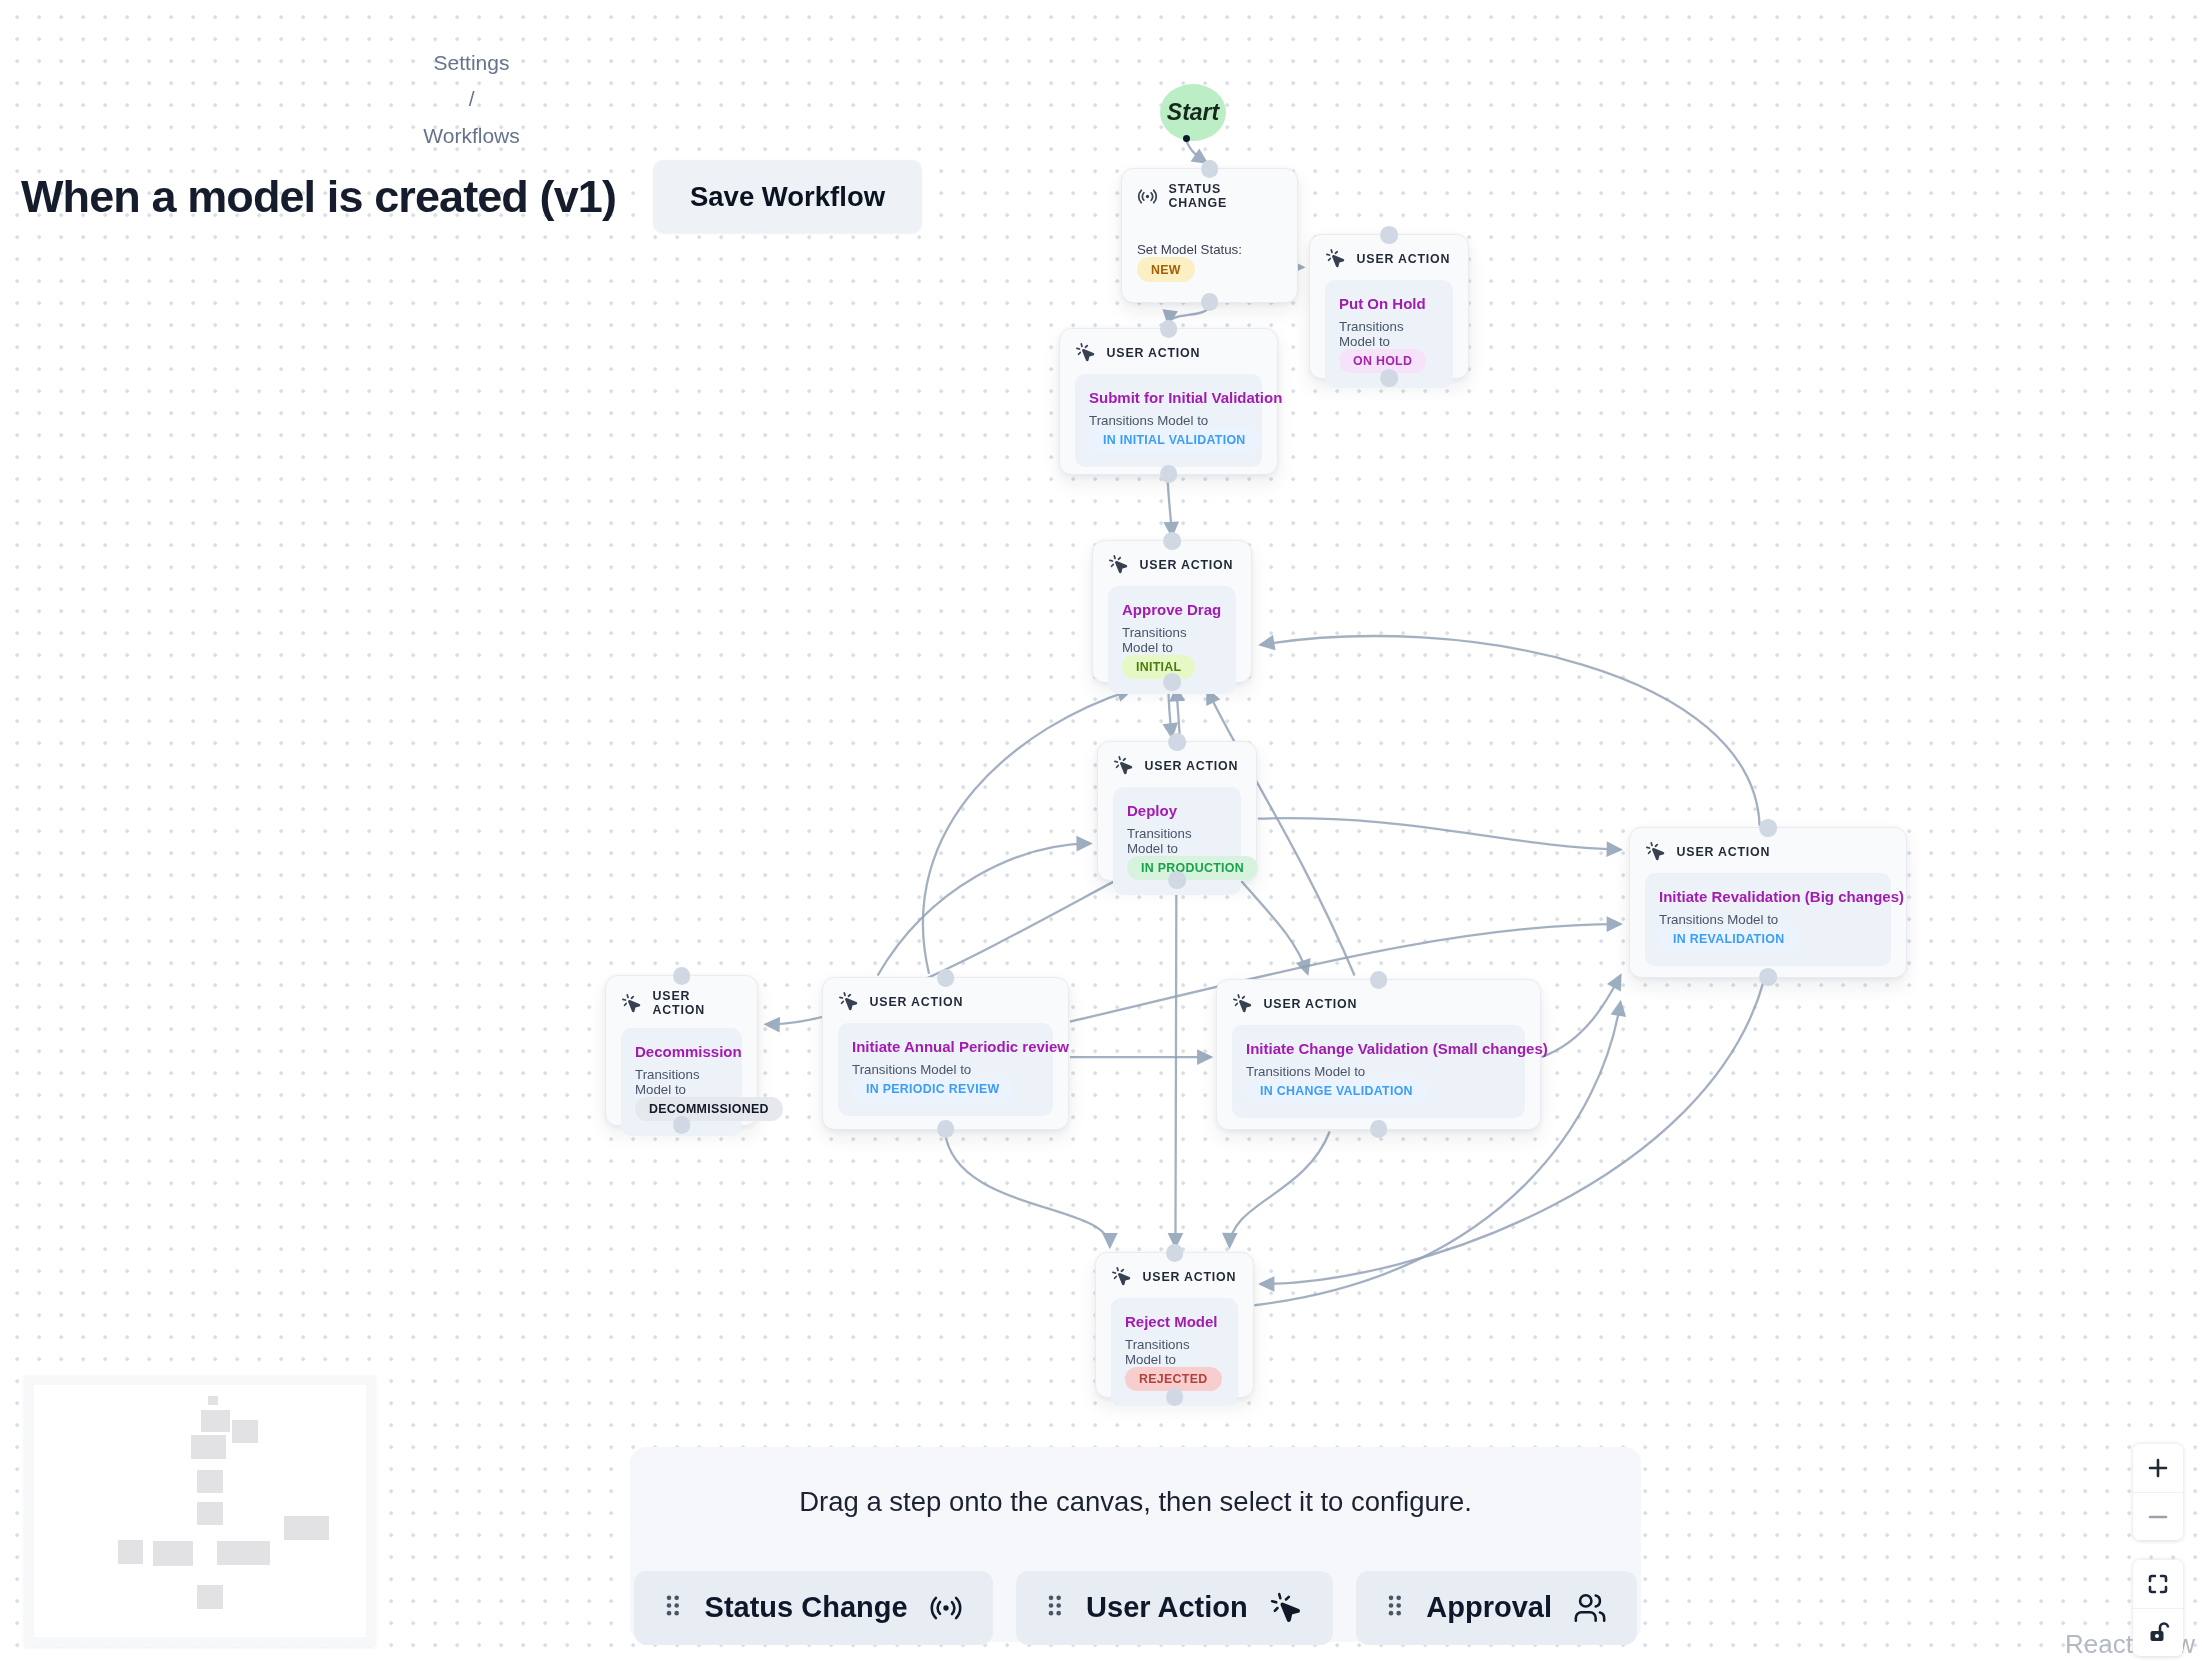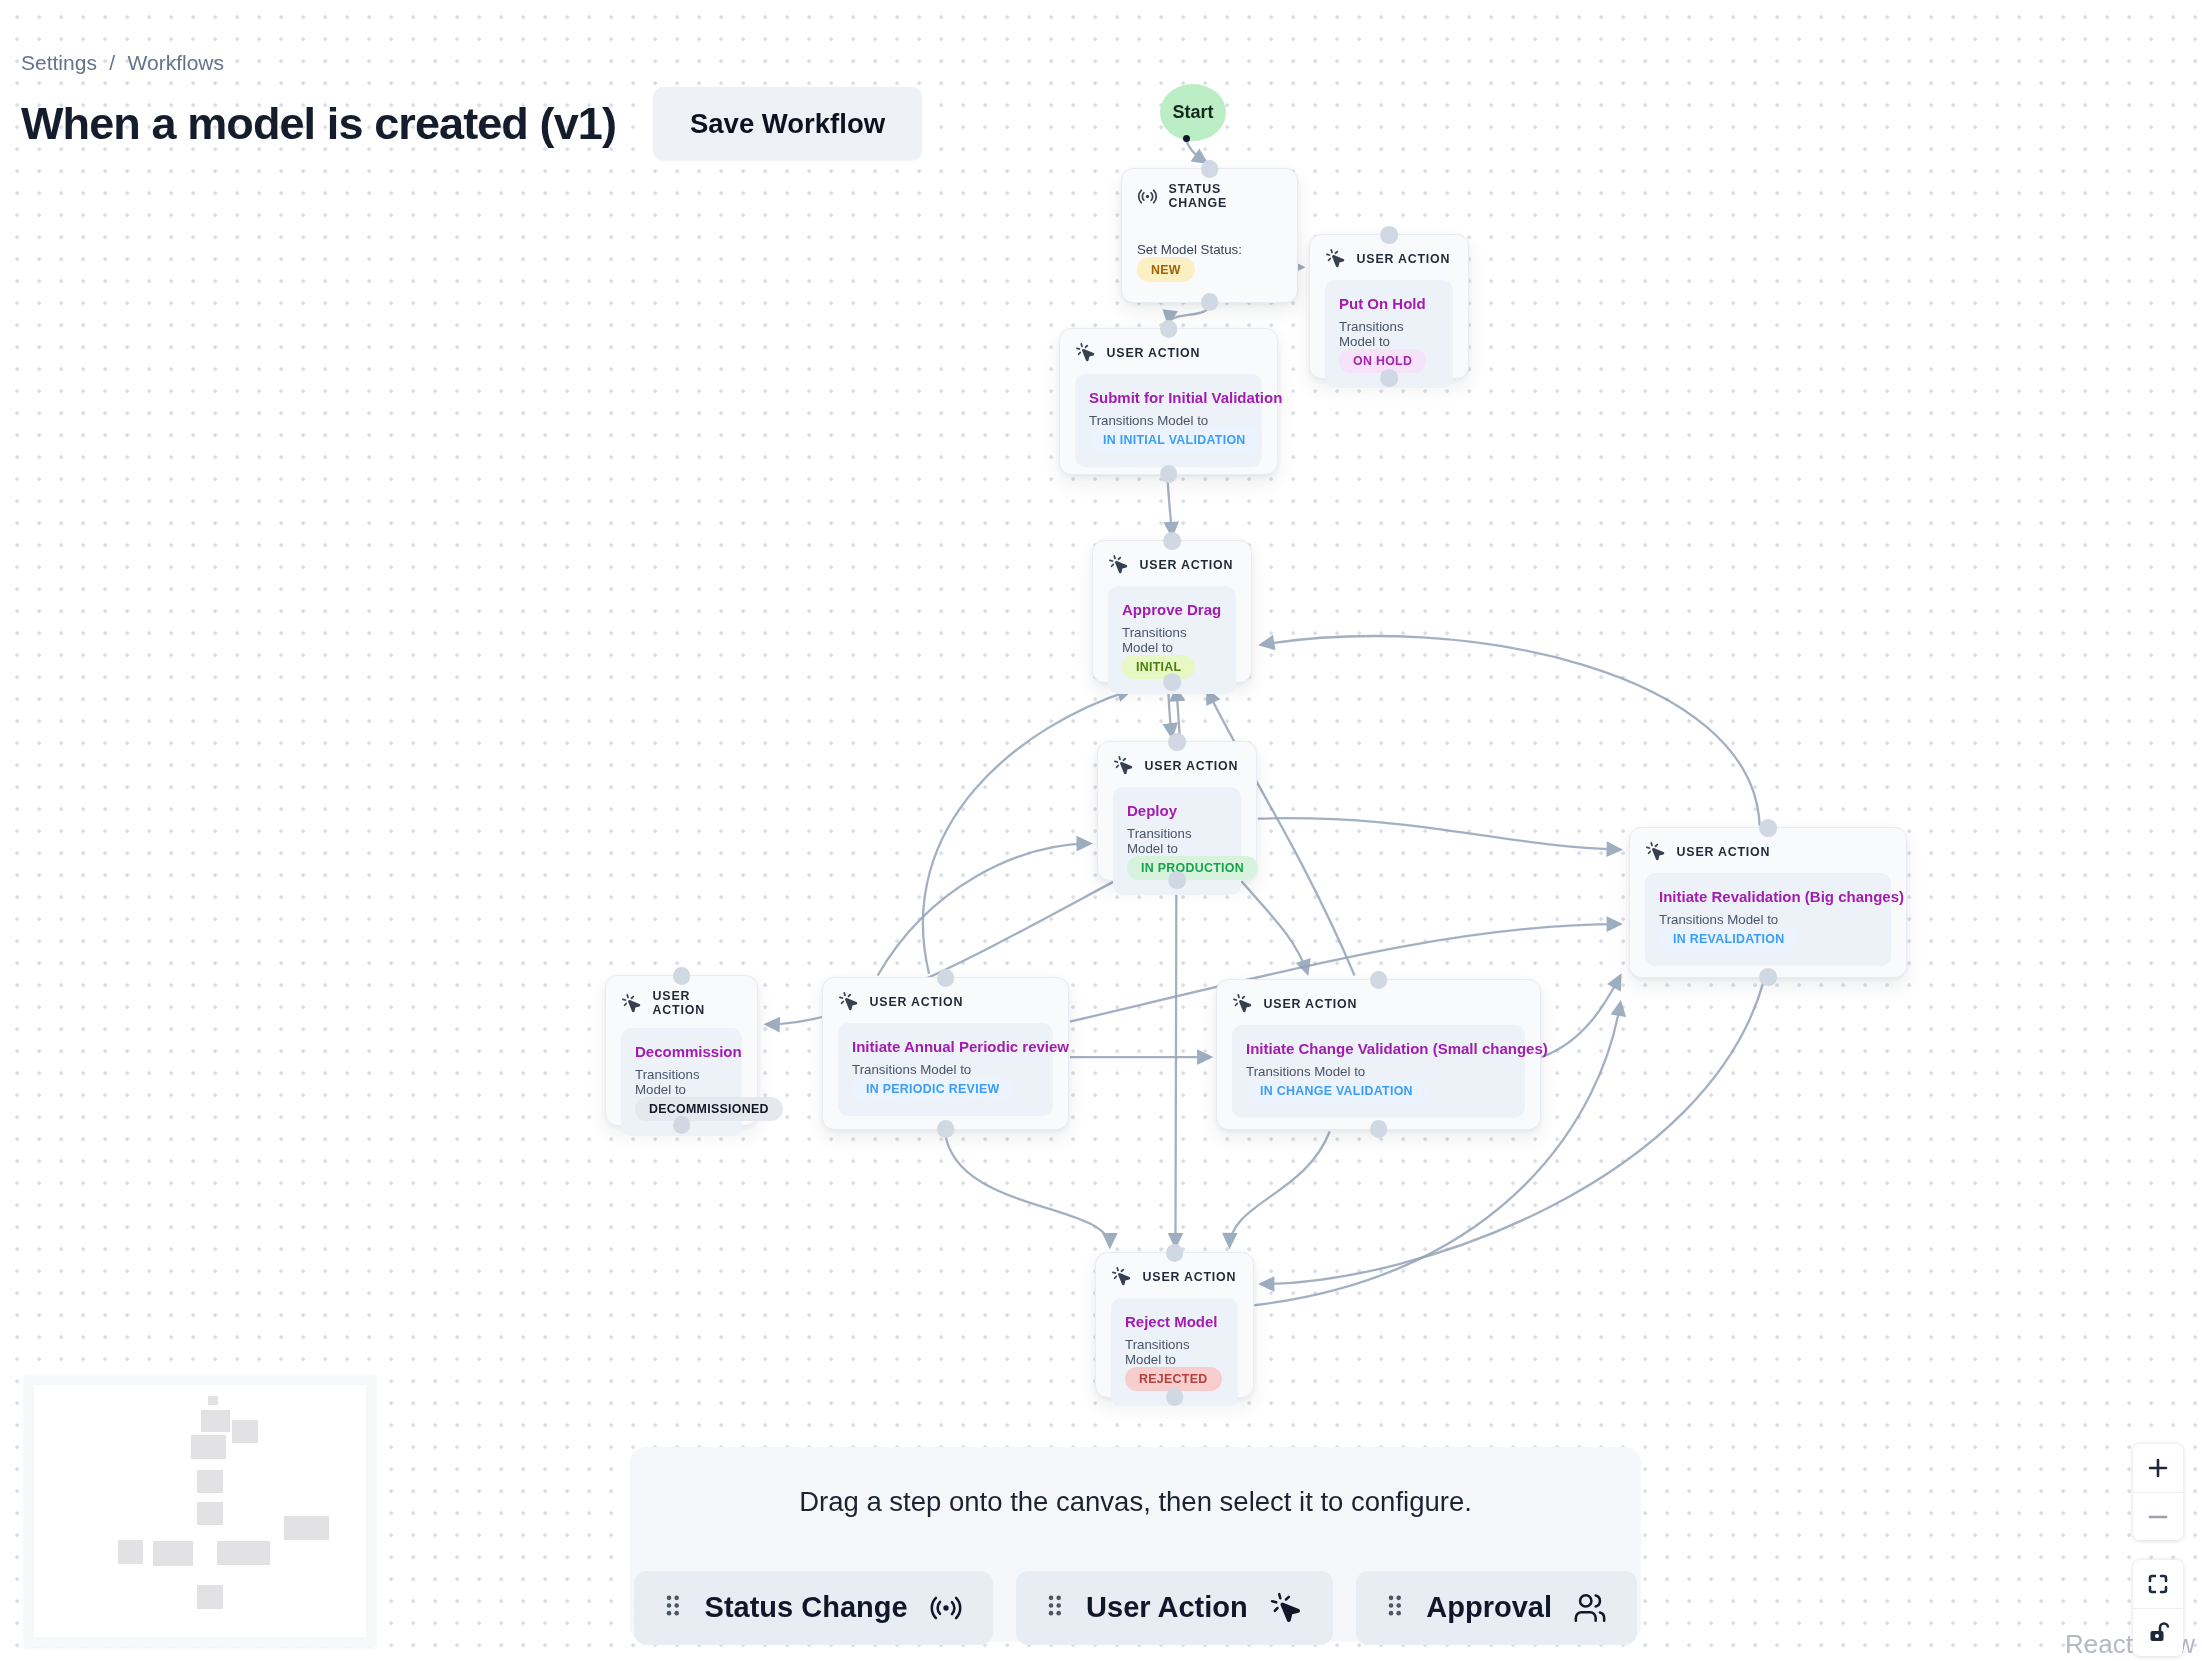--- a/index.html
+++ b/index.html
@@ -5,21 +5,21 @@
   html,body{margin:0;padding:0;background:#fff;}
   .stage{
     position:relative;width:2202px;height:1662px;overflow:hidden;
     font-family:"Liberation Sans",sans-serif;color:#1f2937;
     background-color:#ffffff;
     background-image:radial-gradient(circle,#d8dce3 1.5px,transparent 2px);
     background-size:22px 22px;background-position:6.2px 6.2px;
   }
   
   .page-header{position:absolute;left:21px;top:51px;z-index:40;}
-  .breadcrumb{font-size:21px;color:#64748b;display:flex;gap:12.4px;align-items:center;}
+  .breadcrumb{font-size:21px;color:#64748b;display:flex;gap:12.4px;align-items:center;flex-direction:column;}
   .breadcrumb a{color:#64748b;text-decoration:none;cursor:pointer;}
   .title-row{display:flex;align-items:center;gap:37px;margin-top:12.4px;}
   .page-title{font-size:45px;font-weight:700;color:#151c2c;letter-spacing:-0.9px;margin:0;line-height:1.1;}
   .save-btn{
     background:#eef2f7;border:none;border-radius:10.6px;padding:20.4px 37px;
     font-family:inherit;font-size:27.5px;font-weight:600;color:#0b1220;cursor:pointer;
     box-shadow:0 0.9px 1.8px rgba(15,23,42,.05);
   }
   
   svg.edges{position:absolute;left:0;top:0;z-index:1;}
@@ -38,21 +38,21 @@
   .node-title{font-size:15px;font-weight:700;color:#a21caf;white-space:nowrap;}
   .node-sub{font-size:13.3px;color:#475569;margin-top:7px;}
   .node-body-label{font-size:13.3px;color:#374151;margin-top:32px;}
   .badge{display:inline-block;font-size:12.4px;font-weight:700;
          padding:5.3px 14px;border-radius:886px;letter-spacing:0.3px;white-space:nowrap;}
   .handle{position:absolute;width:17.7px;height:17.7px;border-radius:50%;background:#cfd8e3;left:50%;transform:translateX(-50%);cursor:crosshair;}
   .handle.top{top:-8.9px;}
   .handle.bottom{bottom:-8.9px;}
   .start-node{
     position:absolute;z-index:2;display:flex;align-items:center;justify-content:center;
-    background:#bceec6;border-radius:50%;font-size:18px;font-weight:700;color:#14291b;cursor:pointer;
+    background:#bceec6;border-radius:50%;font-size:23px;font-weight:700;color:#14291b;cursor:pointer;font-style:italic;
   }
   .start-dot{position:absolute;width:7px;height:7px;border-radius:50%;background:#0f172a;z-index:3;}
   
   .palette{
     position:absolute;left:630px;top:1447px;width:1011px;height:195px;z-index:30;
     background:rgba(245,247,250,.95);border-radius:16px;box-sizing:border-box;
     display:flex;flex-direction:column;align-items:center;
   }
   .palette-instruction{margin-top:39px;font-size:27.5px;color:#1b2332;}
   .palette-items{display:flex;gap:23px;margin-top:25px;}

